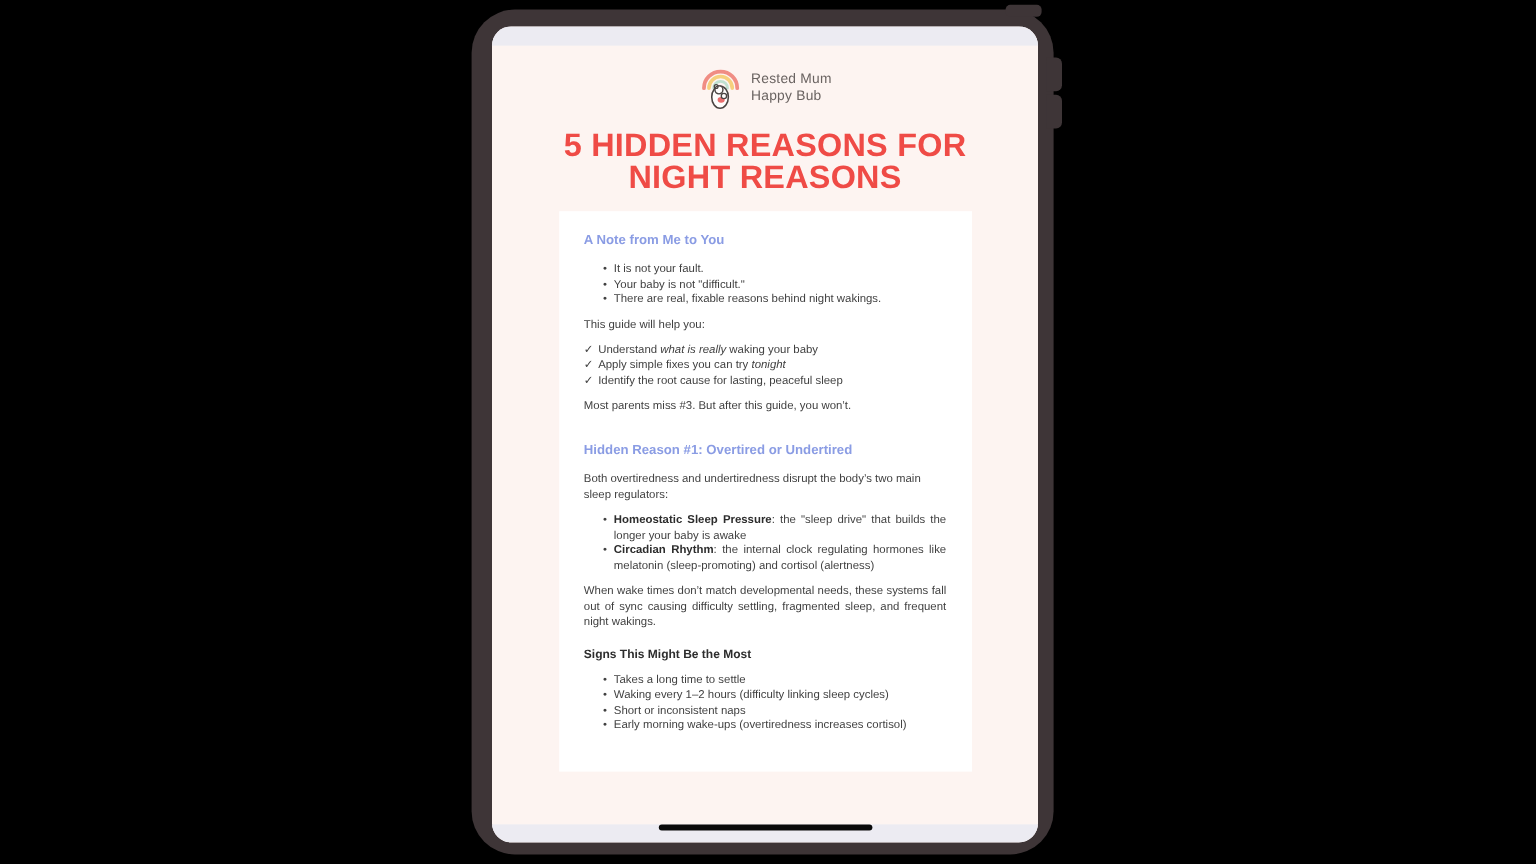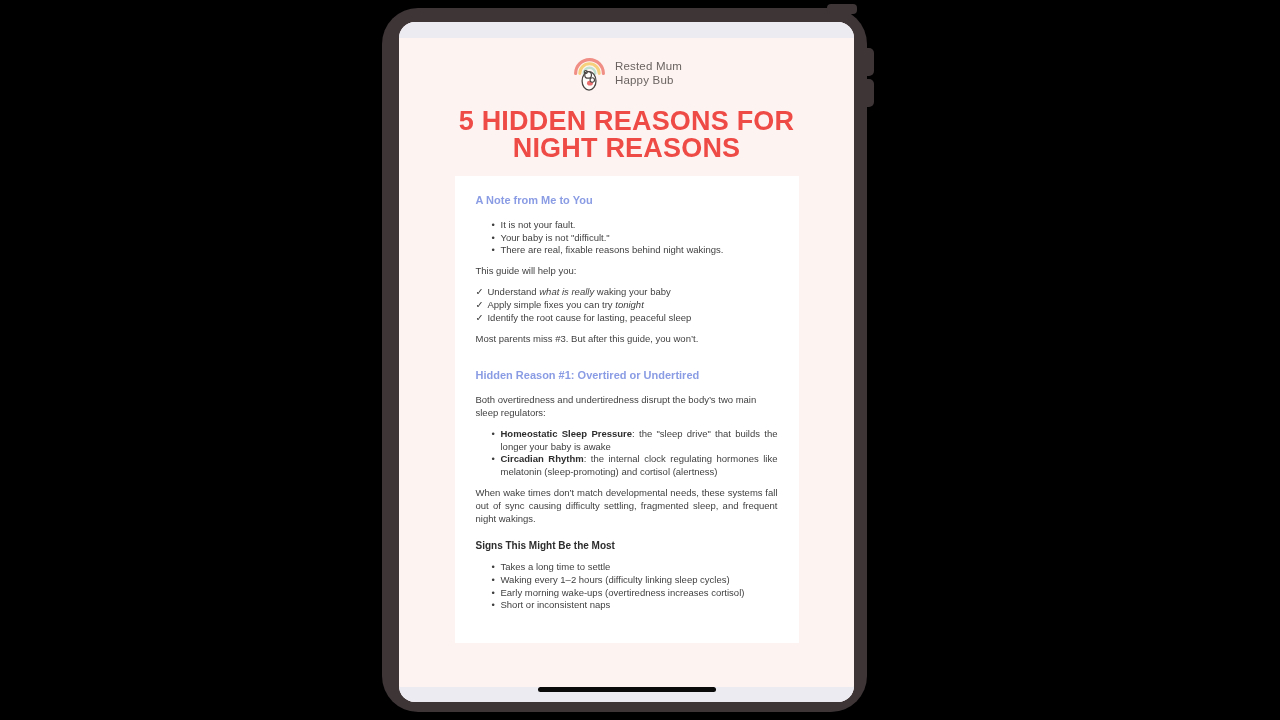--- a/index.html
+++ b/index.html
@@ -6,21 +6,21 @@
   body {
     width: 1280px; height: 720px;
     background: #000;
     font-family: "Liberation Sans", sans-serif;
     overflow: hidden;
   }
   .canvas { position: relative; width: 1280px; height: 720px; background: #000; }
 
   
   .tablet {
-    position: absolute; left: 382px; top: 8px;
+    position: absolute; left: 393px; top: 8px;
     width: 485px; height: 704px;
     background: #3e3537;
     border-radius: 36px;
   }
   .power-button {
     position: absolute; left: 445px; top: -4px;
     width: 30px; height: 10px;
     background: #3e3537; border-radius: 4px;
   }
   .volume-button { position: absolute; left: 479px; width: 13px; height: 28px;
@@ -158,22 +158,22 @@
             <li class="justify"><span class="bold-lead">Circadian Rhythm</span><span>: the internal clock regulating hormones like melatonin (sleep-promoting) and cortisol (alertness)</span></li>
           </ul>
 
           <p class="justify">When wake times don’t match developmental needs, these systems fall out of sync causing difficulty settling, fragmented sleep, and frequent night wakings.</p>
 
           <p class="sub-heading">Signs This Might Be the Most</p>
 
           <ul>
             <li>Takes a long time to settle</li>
             <li>Waking every 1–2 hours (difficulty linking sleep cycles)</li>
+            <li>Short or inconsistent naps</li>
             <li>Early morning wake-ups (overtiredness increases cortisol)</li>
-            <li>Short or inconsistent naps</li>
           </ul>
 
         </div>
       </div>
 
       <div class="home-strip"></div>
       <div class="home-indicator"></div>
     </div>
   </div>
 </div>

